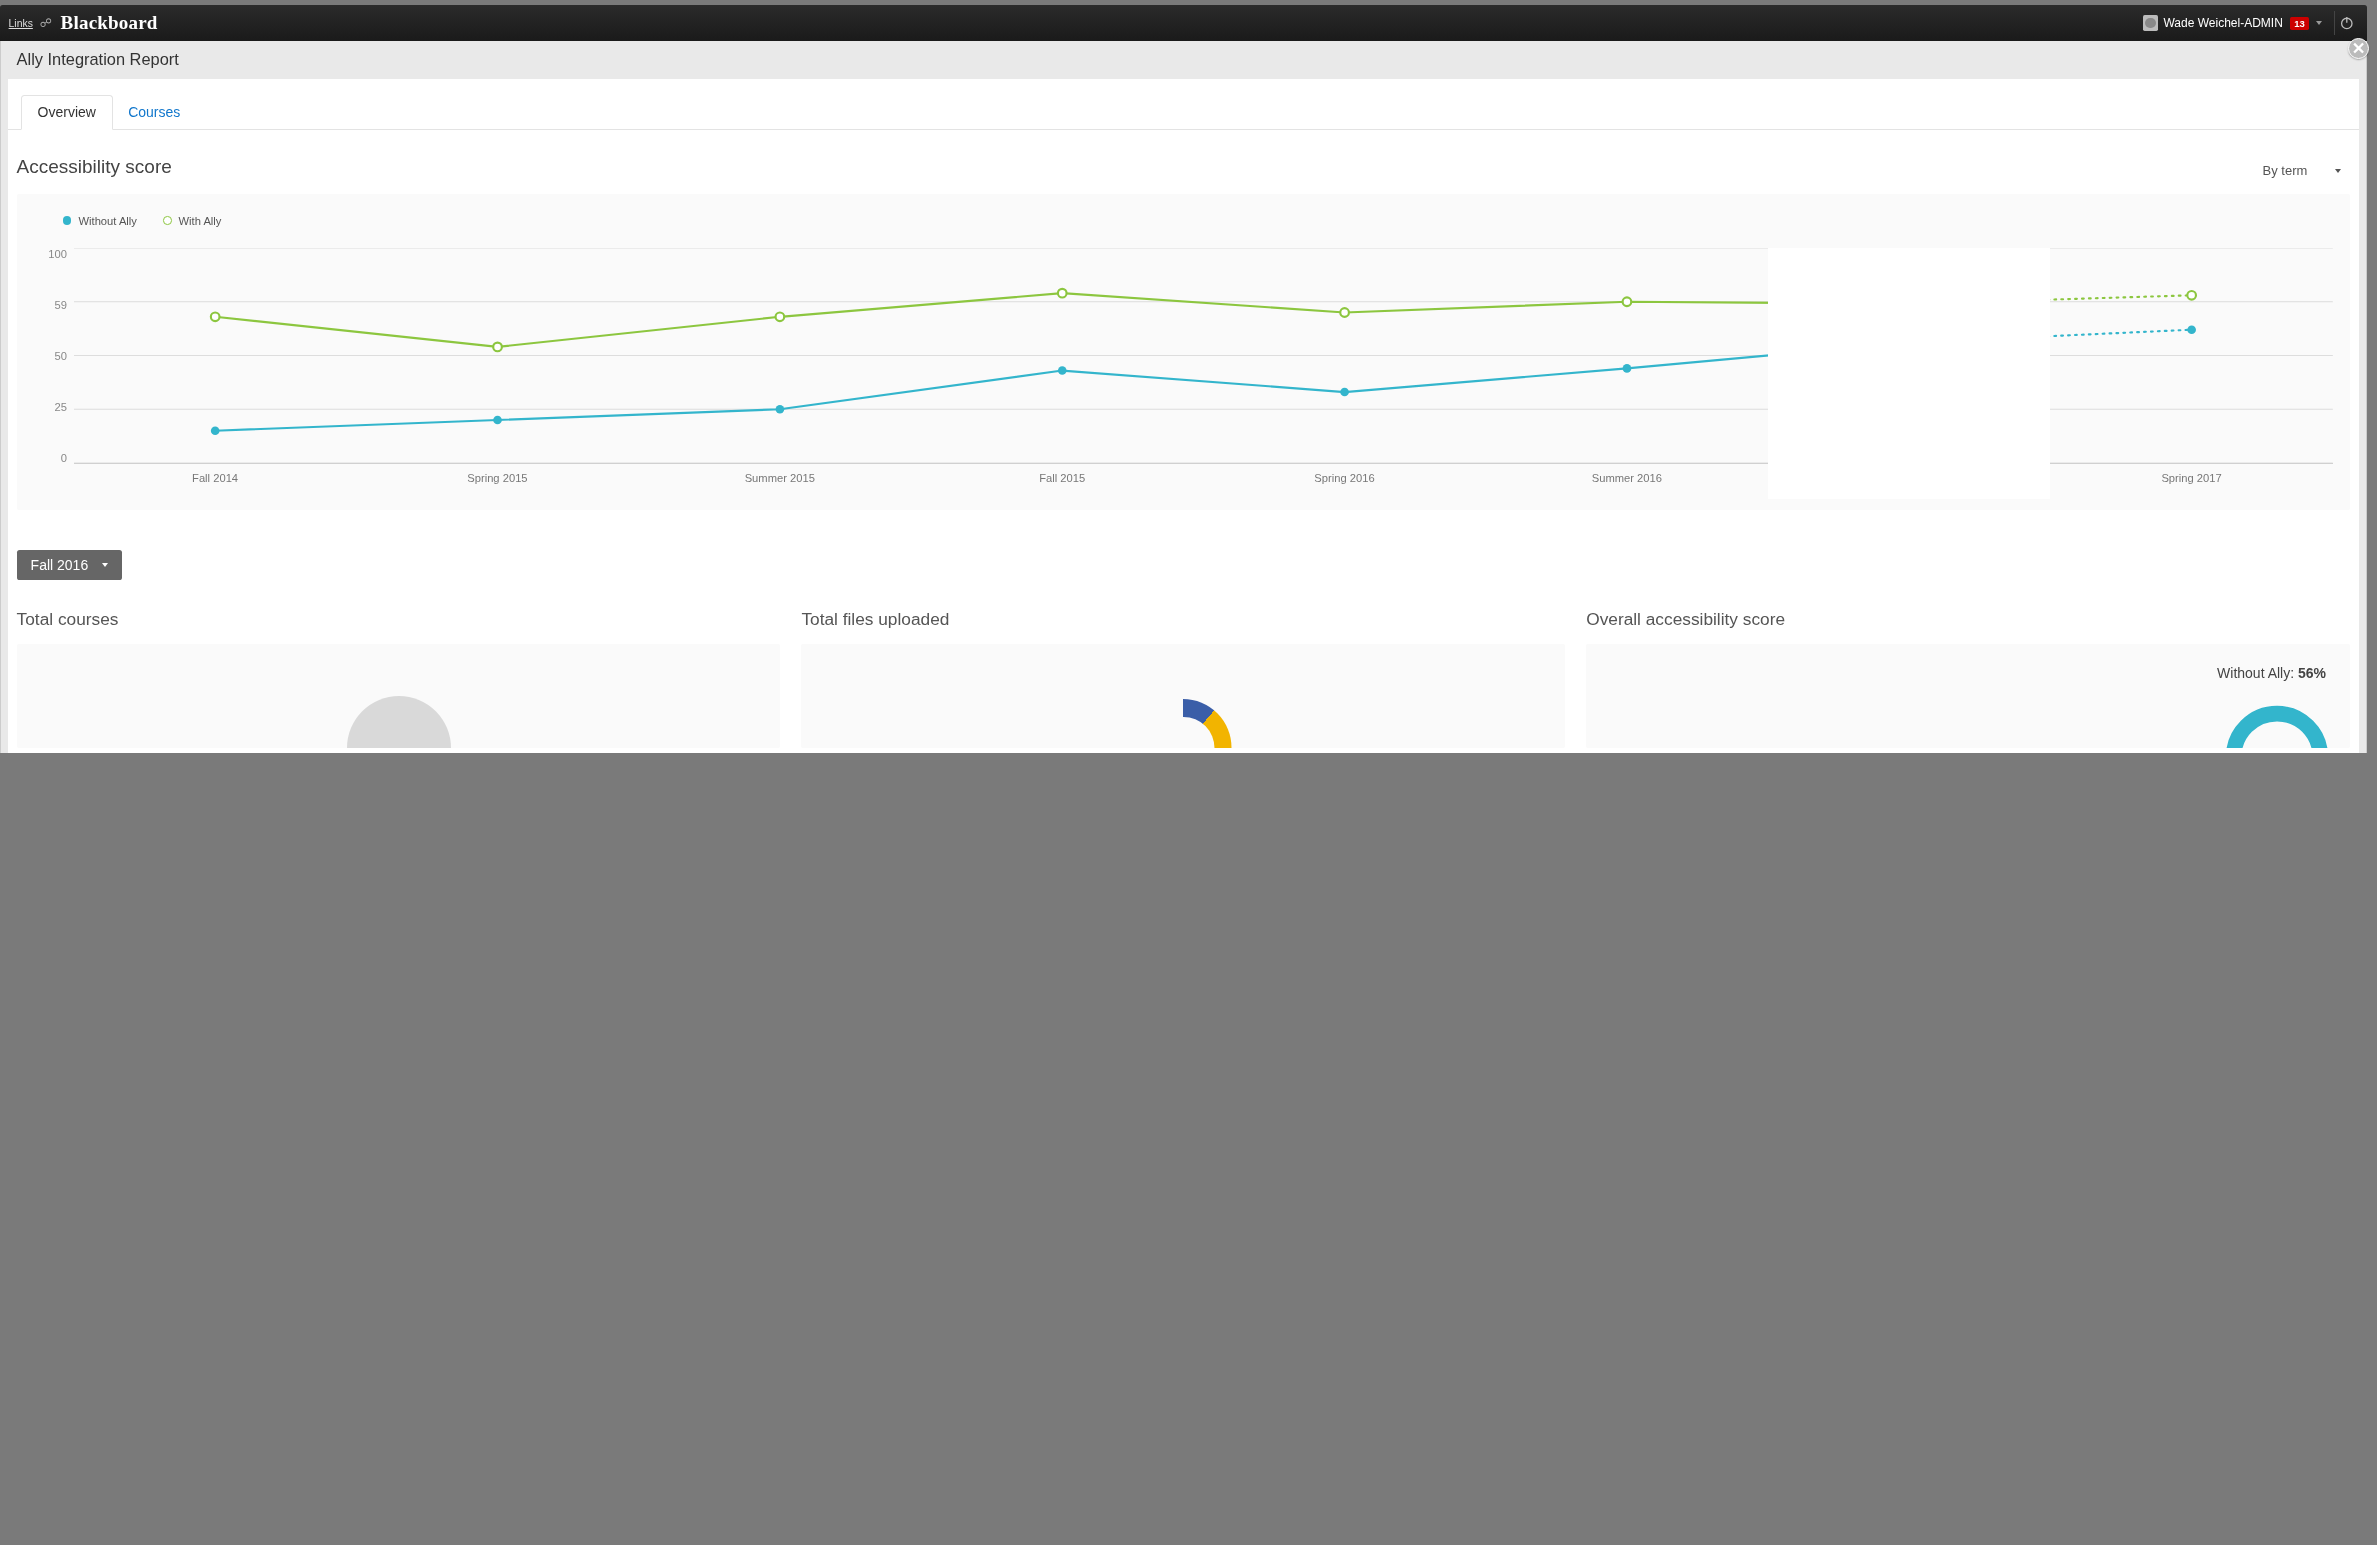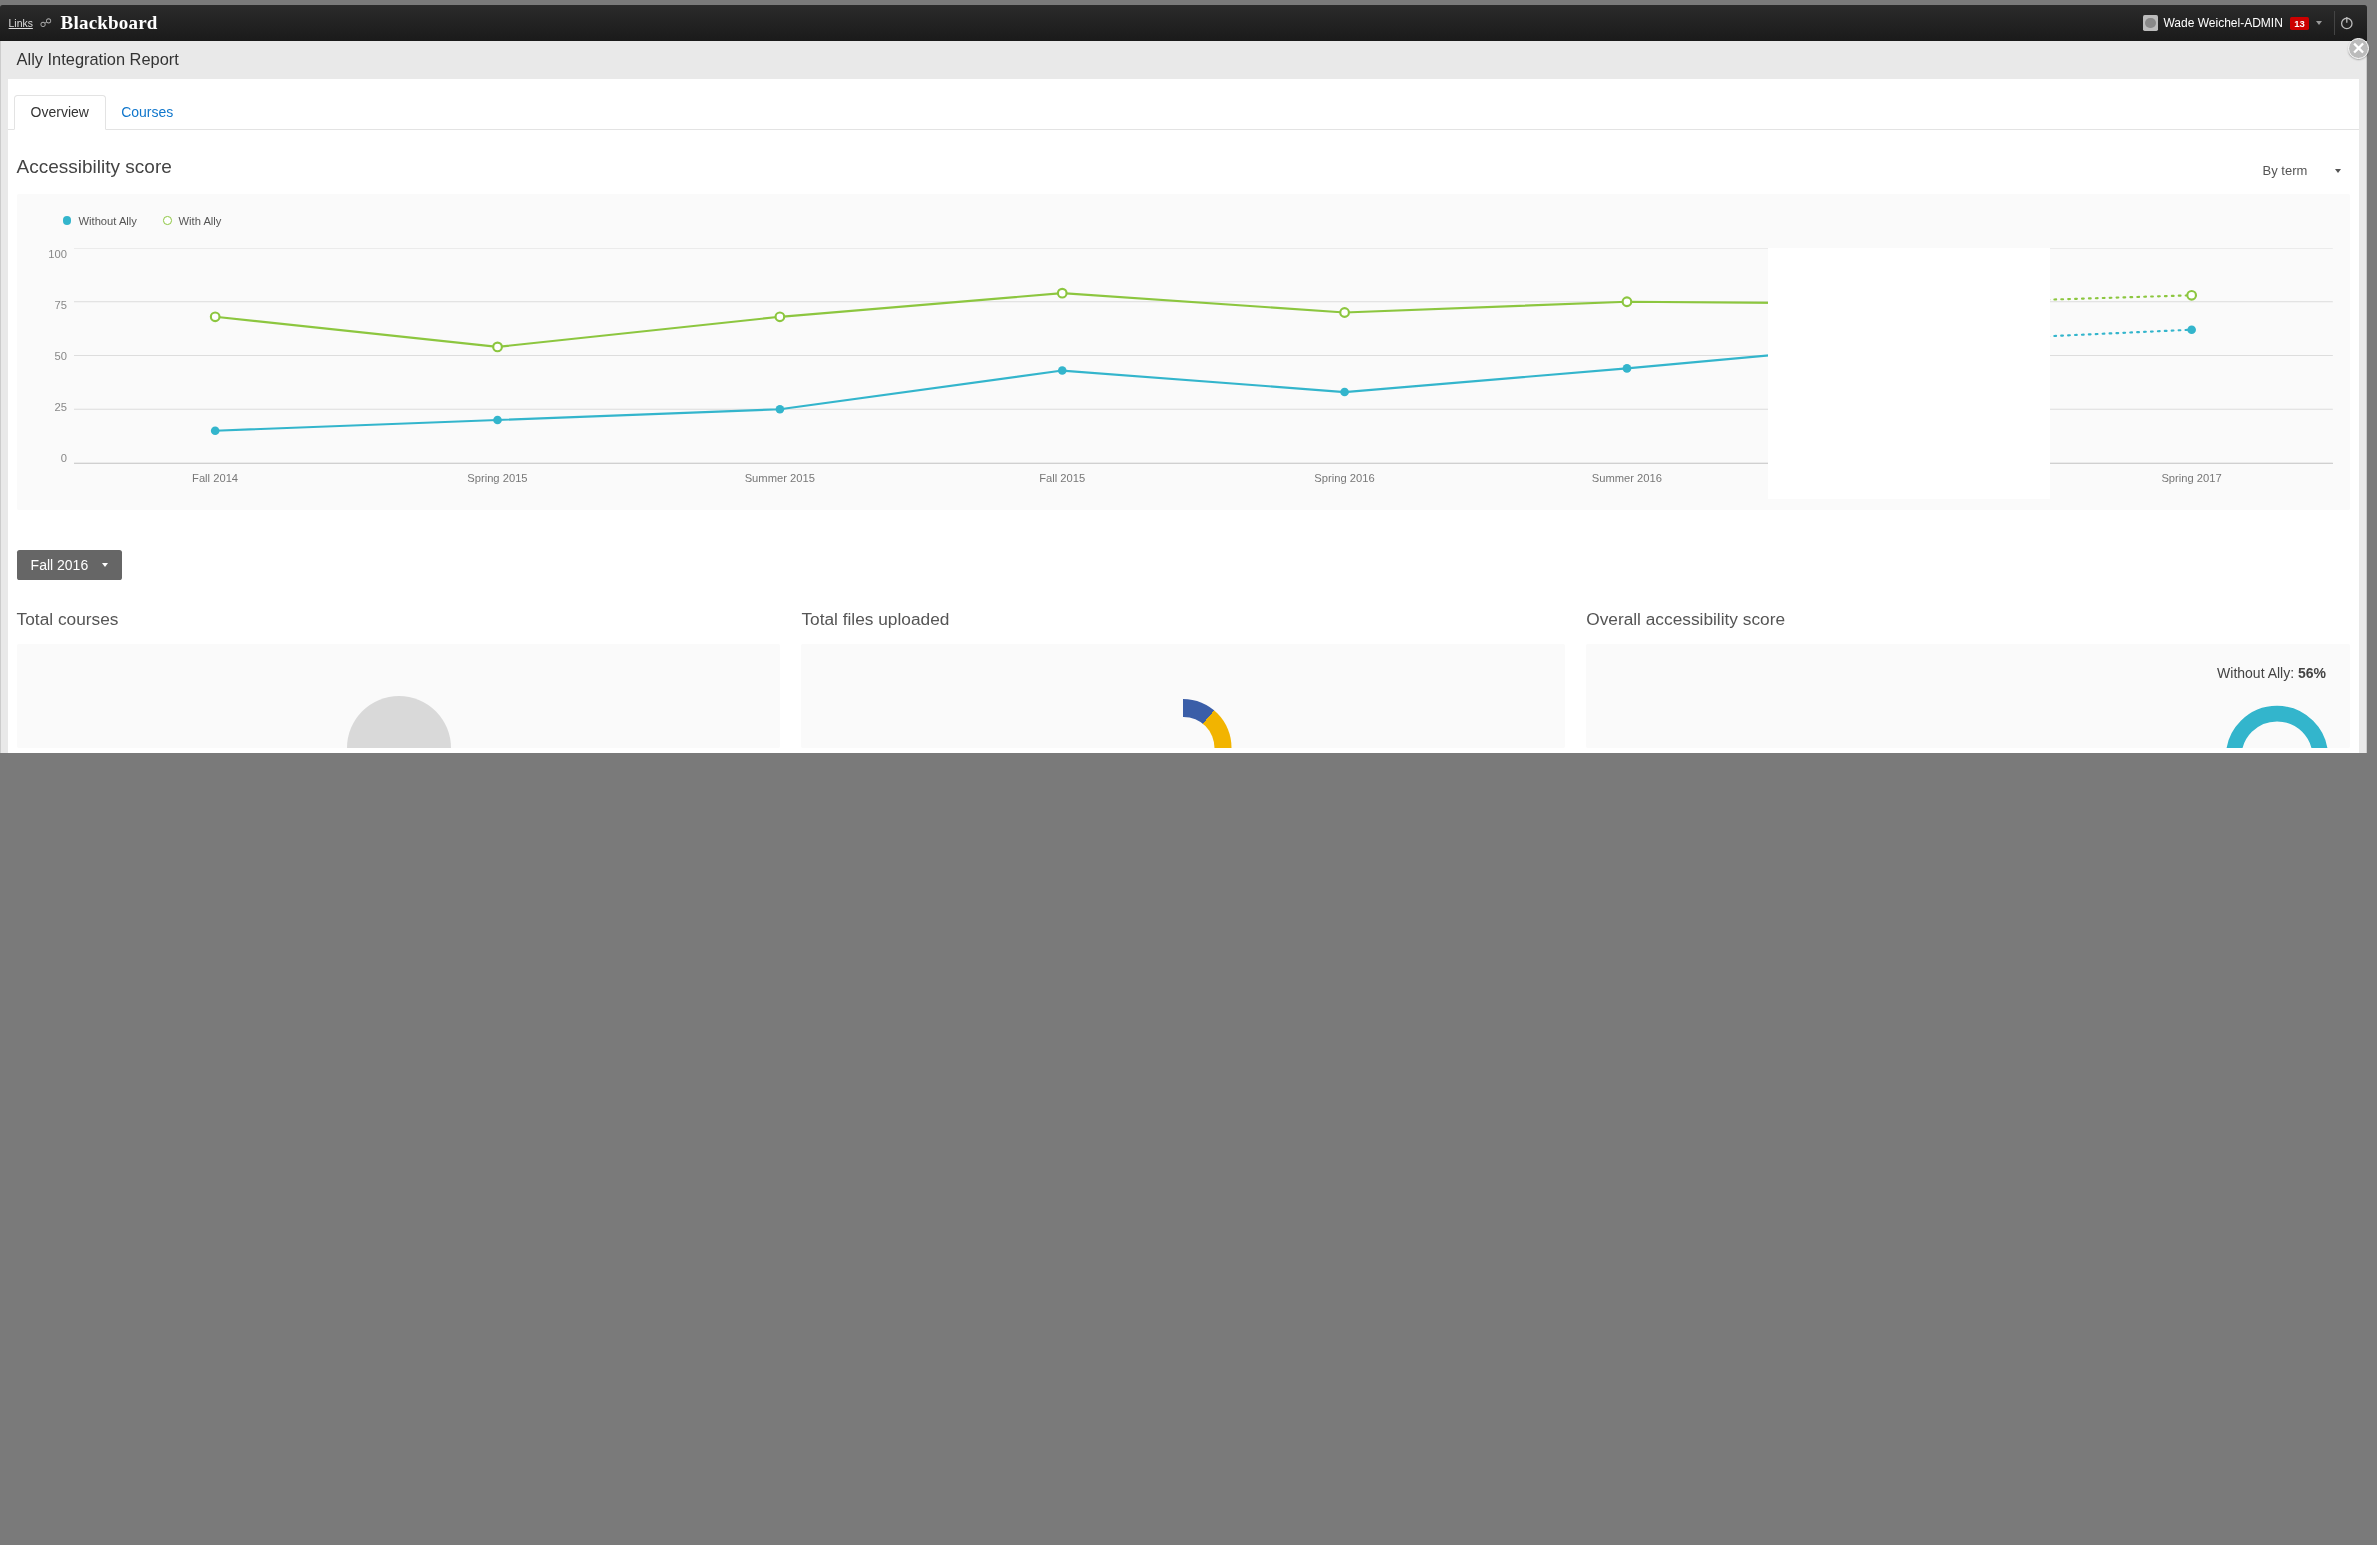--- a/index.html
+++ b/index.html
@@ -93,21 +93,21 @@
     background:#fff;
     margin:0 7px;
     padding: 15.6px 0 0 0;
     min-height: 674px;
   }
   
   .tabs {
     display:flex;
     align-items:flex-end;
     border-bottom:0.9px solid #e3e3e3;
-    padding: 0 0 0 6px;
+    padding: 0 0 0 13px;
   }
   .tab {
     padding:8.6px 15.6px;
     font-size:14px;
     color:#1177cc;
     cursor:pointer;
   }
   .tab.active {
     color:#333;
     border:0.9px solid #e3e3e3;
@@ -253,21 +253,21 @@
           </div>
           <div class="lg">
             <span class="ring"></span>
             <span>With Ally</span>
           </div>
         </div>
 
         <div class="plot-wrap">
           <div class="yaxis" id="yaxis">
               <span>100</span>
-              <span>75</span>
+              <span>59</span>
               <span>50</span>
               <span>25</span>
               <span>0</span>
             </div>
           <div class="plot" id="plot">
             <div class="highlight-band" style="left: 75%; width: 12.5%;"></div><svg id="plotsvg" width="100%" height="100%" preserveAspectRatio="none" viewBox="0 0 2614 249">
                 <line x1="0" x2="2614" y1="249" y2="249" stroke="#d8d8d8"></line>
                 <line x1="0" x2="2614" y1="186.75" y2="186.75" stroke="#d8d8d8"></line>
                 <line x1="0" x2="2614" y1="124.5" y2="124.5" stroke="#d8d8d8"></line>
                 <line x1="0" x2="2614" y1="62.25" y2="62.25" stroke="#d8d8d8"></line>

